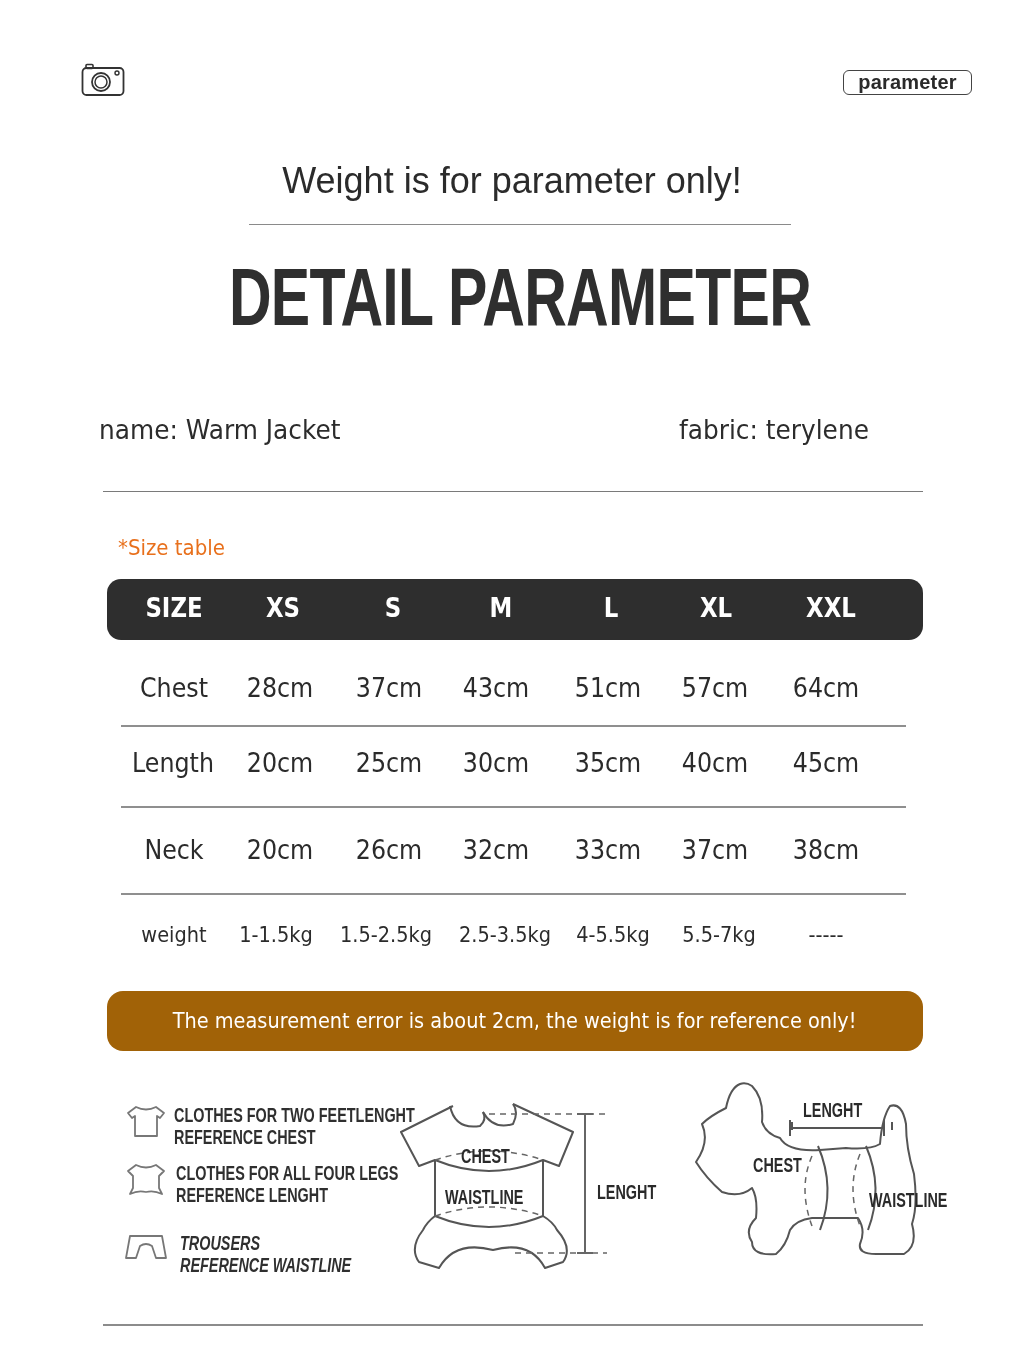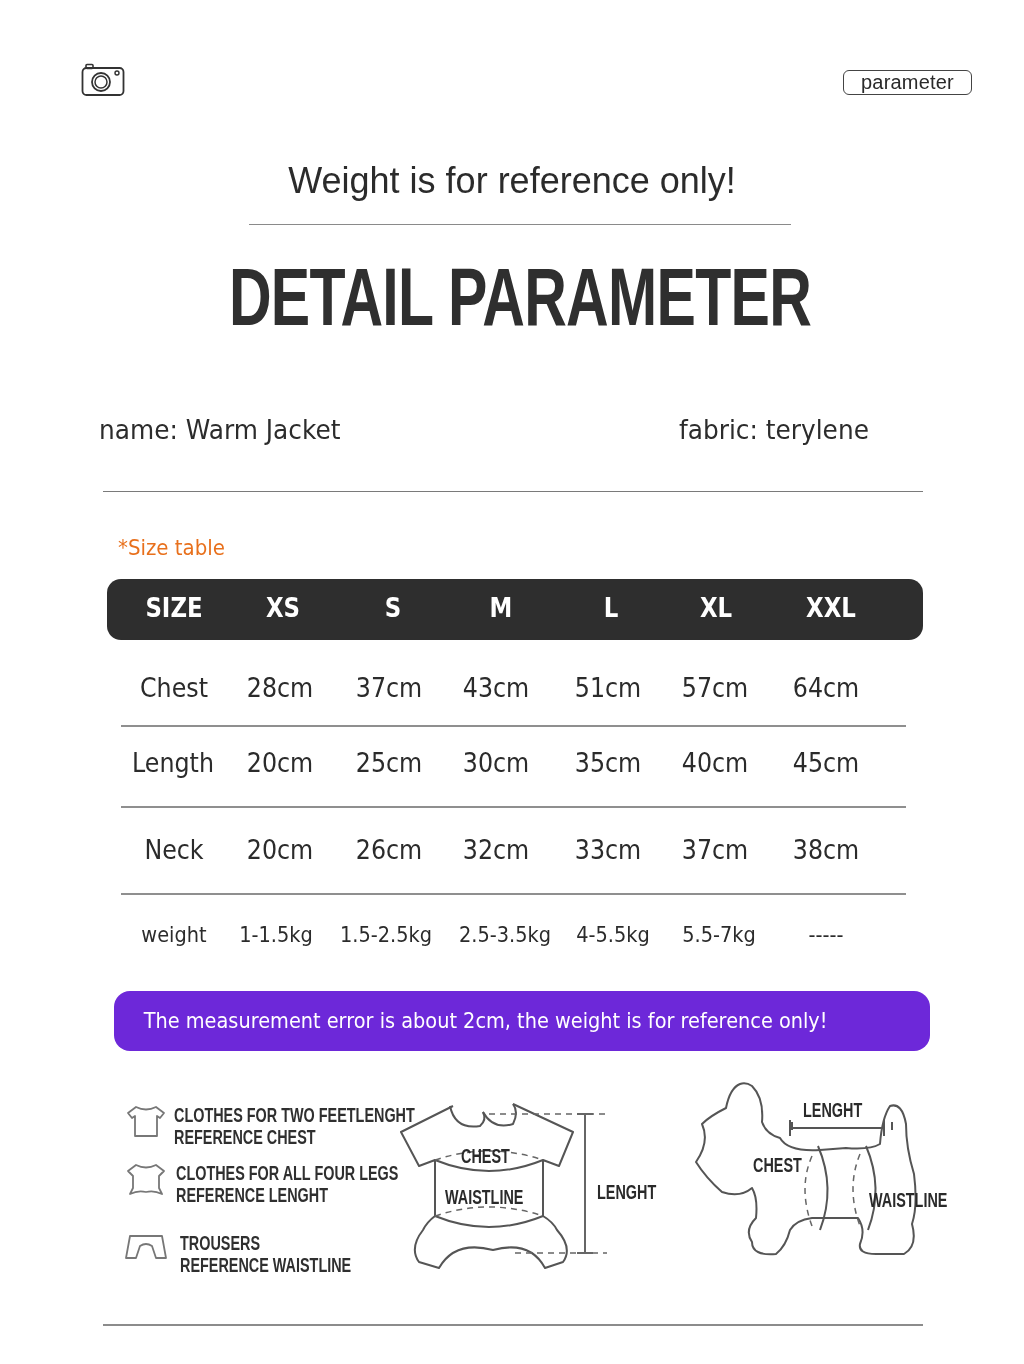--- a/index.html
+++ b/index.html
@@ -6,21 +6,21 @@
   html, body { width: 1024px; height: 1364px; background: #ffffff; overflow: hidden; }
   body { position: relative; font-family: "DejaVu Sans", sans-serif; color: #2e2e2e; }
 
   .abs { position: absolute; }
 
   
   .camera-icon { left: 81px; top: 63px; width: 44px; height: 34px; }
   .param-badge {
     left: 843px; top: 70px; width: 129px; height: 25px;
     border: 1.5px solid #444; border-radius: 6px;
-    font-family: "Liberation Sans", sans-serif; font-size: 20px; font-weight: normal;
+    font-family: "Liberation Sans", sans-serif; font-size: 20px; font-weight: bold;
     color: #2a2a2a; text-align: center; line-height: 22px; letter-spacing: 0.2px;
   }
 
   .subtitle {
     left: 0; width: 1024px; top: 160px; text-align: center;
     font-family: "Liberation Sans", sans-serif; font-size: 36px; color: #2b2b2b;
   }
   .hr-sub { left: 249px; top: 224px; width: 542px; height: 1px; background: #8a8a8a; }
 
   .main-title {
@@ -52,23 +52,23 @@
     transform: translateX(-50%) scaleX(0.88);
   }
   .th { color: #ffffff; font-size: 26px; top: 14px; }
   .td { color: #2b2b2b; font-size: 27px; }
   .td-w { color: #2b2b2b; font-size: 22px; }
 
   .row { position: absolute; left: 0; width: 1024px; height: 40px; }
   .row-line { position: absolute; left: 121px; width: 785px; height: 1.5px; background: #8f8f8f; }
 
   .notice {
-    left: 114px; top: 991px; width: 816px; height: 60px;
-    background: #6d28d9; border-radius: 16px;
-    color: #ffffff; font-size: 21px; line-height: 60px; text-align: left;
+    left: 107px; top: 991px; width: 816px; height: 60px;
+    background: #a16207; border-radius: 16px;
+    color: #ffffff; font-size: 21px; line-height: 60px; text-align: center;
   }
   .notice span { display: inline-block; transform: scaleX(0.92); }
 
   .legend-item { left: 124px; }
   .legend-icon { position: absolute; left: 0; width: 44px; height: 36px; }
   .legend-text {
     position: absolute; left: 50px; top: 0;
     font-family: "Liberation Sans", sans-serif; font-weight: bold; font-size: 20px;
     line-height: 22px; color: #2f2f2f; white-space: nowrap;
     transform: scaleX(0.72); transform-origin: left;
@@ -90,21 +90,21 @@
     <rect x="1.5" y="5" width="41" height="27" rx="4" fill="none" stroke="#333" stroke-width="1.8"></rect>
     <rect x="5" y="1.5" width="7" height="4" rx="1" fill="none" stroke="#333" stroke-width="1.6"></rect>
     <circle cx="20" cy="19" r="9" fill="none" stroke="#333" stroke-width="1.8"></circle>
     <circle cx="20" cy="19" r="6" fill="none" stroke="#333" stroke-width="1.5"></circle>
     <circle cx="36" cy="10" r="2" fill="none" stroke="#333" stroke-width="1.4"></circle>
   </svg>
 </div>
 
 <div class="abs param-badge">parameter</div>
 
-<div class="abs subtitle">Weight is for reference only!</div>
+<div class="abs subtitle">Weight is for parameter only!</div>
 <div class="abs hr-sub"></div>
 
 <div class="abs main-title">DETAIL PARAMETER</div>
 
 <div class="abs info info-name">name:  Warm Jacket</div>
 <div class="abs info info-fabric">fabric:  terylene</div>
 <div class="abs hr-info"></div>
 
 <div class="abs size-label">*Size table</div>
 
@@ -182,21 +182,21 @@
     <svg width="44" height="36" viewBox="0 0 44 36">
       <path d="M12 3 L4 9 L9 14 L9 26 L6 32 Q14 28 22 30 Q30 28 38 32 L35 26 L35 14 L40 9 L32 3 Q22 8 12 3 Z" fill="none" stroke="#777" stroke-width="1.8" stroke-linejoin="round"></path>
     </svg>
   </div>
   <div class="legend-text" style="left:52px">
     <div>CLOTHES FOR ALL FOUR LEGS</div>
     <div>REFERENCE LENGHT</div>
   </div>
 </div>
 
-<div class="abs legend-item" style="top:1232px; width:280px; height:46px;">
+<div class="abs legend-item" style="top:1232px; width:280px; height:46px;font-style:italic;">
   <div class="legend-icon" style="top:0">
     <svg width="44" height="30" viewBox="0 0 44 30">
       <path d="M6 4 L38 4 L42 26 L32 26 L28 14 Q22 10 16 14 L12 26 L2 26 Z" fill="none" stroke="#777" stroke-width="1.8" stroke-linejoin="round"></path>
     </svg>
   </div>
   <div class="legend-text" style="left:56px">
     <div>TROUSERS</div>
     <div>REFERENCE WAISTLINE</div>
   </div>
 </div>

